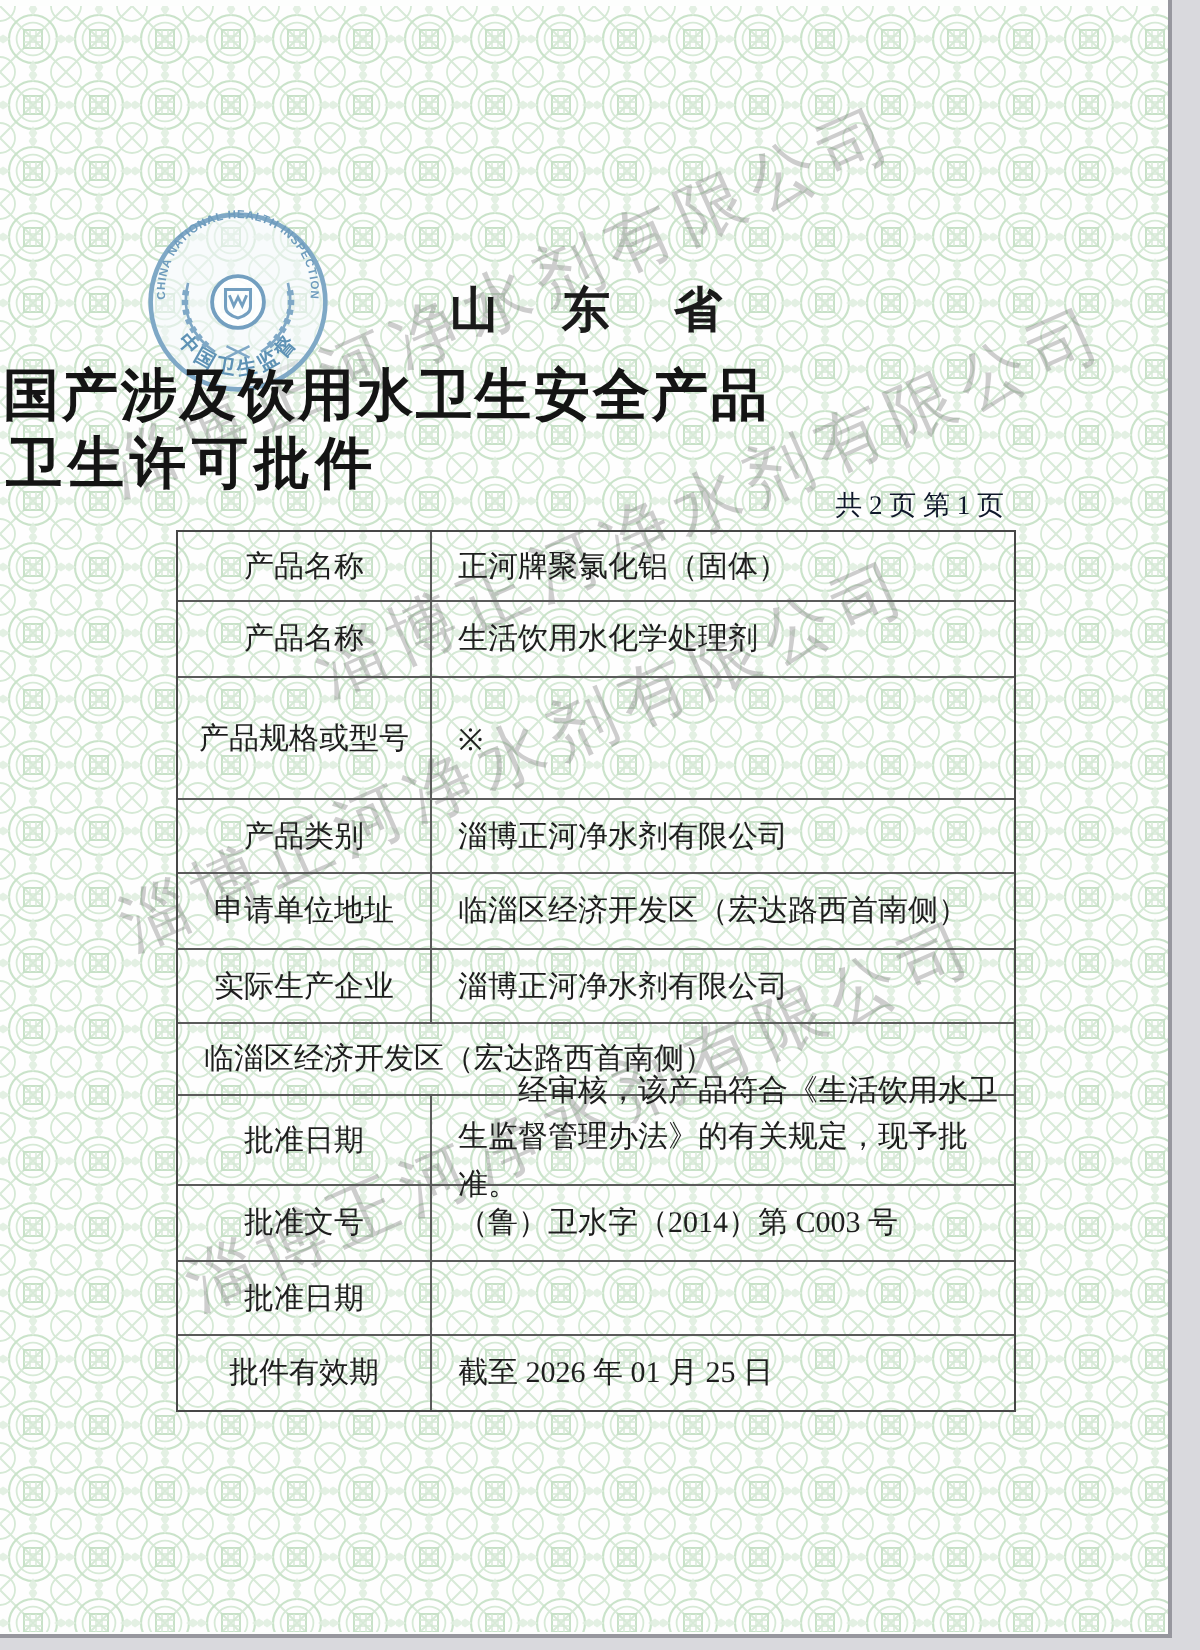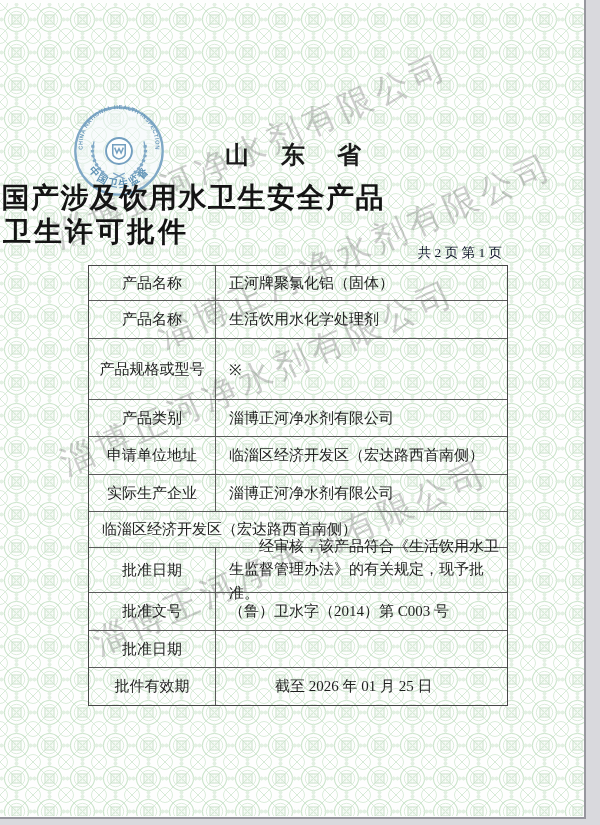--- a/index.html
+++ b/index.html
@@ -62,21 +62,21 @@
     text-align:right; font-size:13.5px; color:#0f172a; padding-right:6px;
   }
 
   
   .cert-table {
     position:absolute; left:88px; top:265px; width:420px;
     border:1px solid #474747;
     background:transparent;
   }
   .tr { display:flex; border-bottom:1px solid #5a5a5a; }
-  .tr:last-child { border-bottom:none;gap:46px; }
+  .tr:last-child { border-bottom:none; }
   .th {
     width:127px; flex:0 0 127px;
     border-right:1px solid #5a5a5a;
     display:flex; align-items:center; justify-content:center;
     font-size:15px; text-align:center; color:#1e1e1e;
   }
   .td {
     flex:1; display:flex; align-items:center;
     padding:0 8px 0 13px;
     font-size:15px; color:#1e1e1e;

